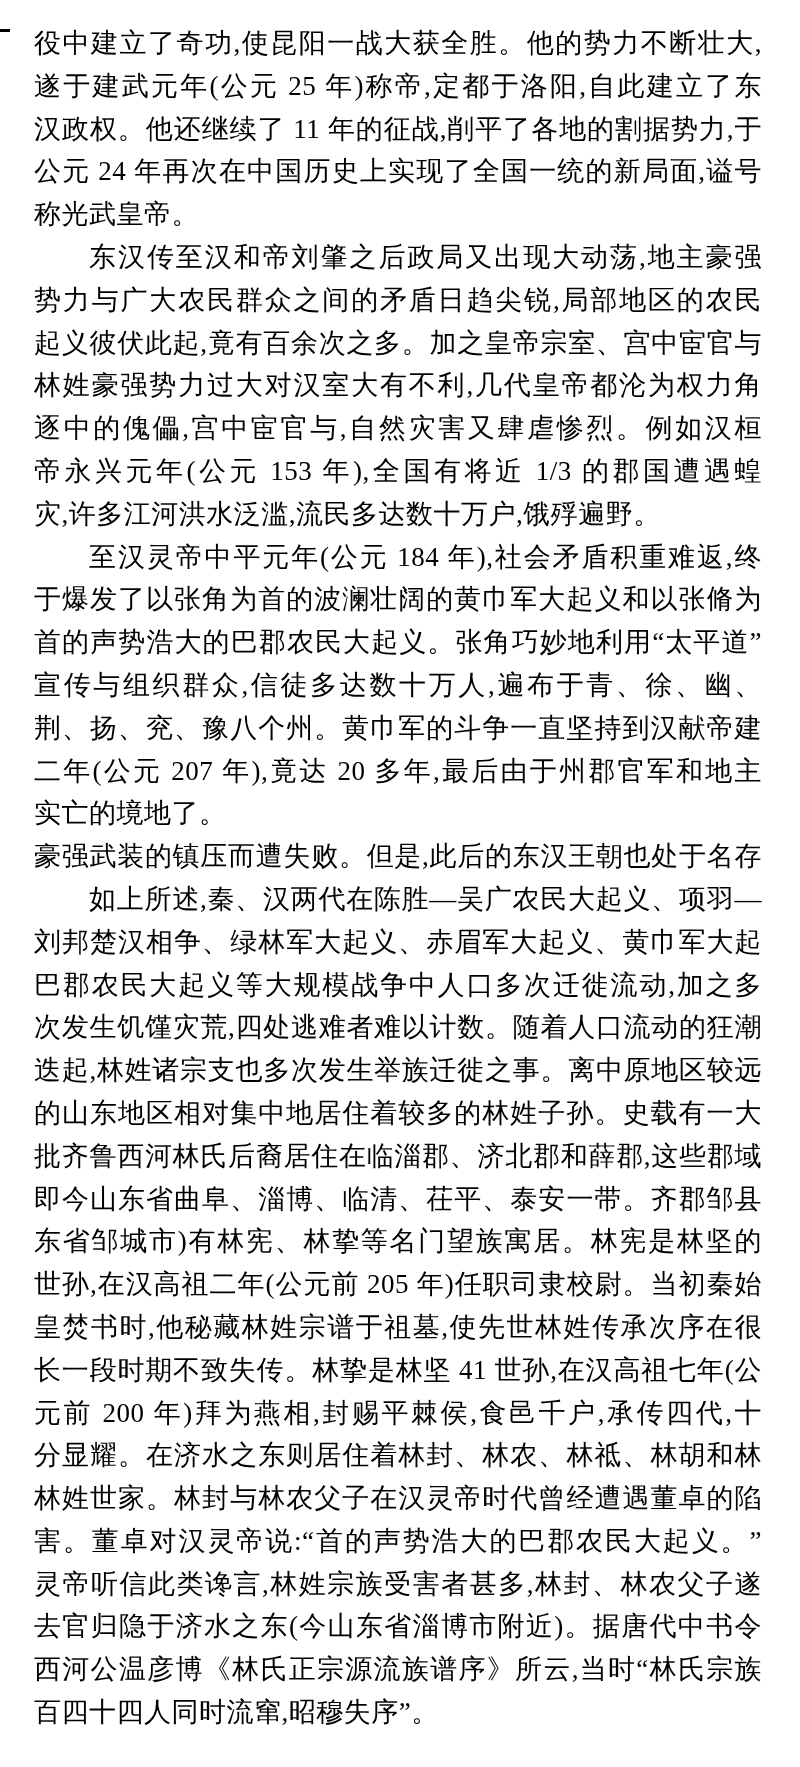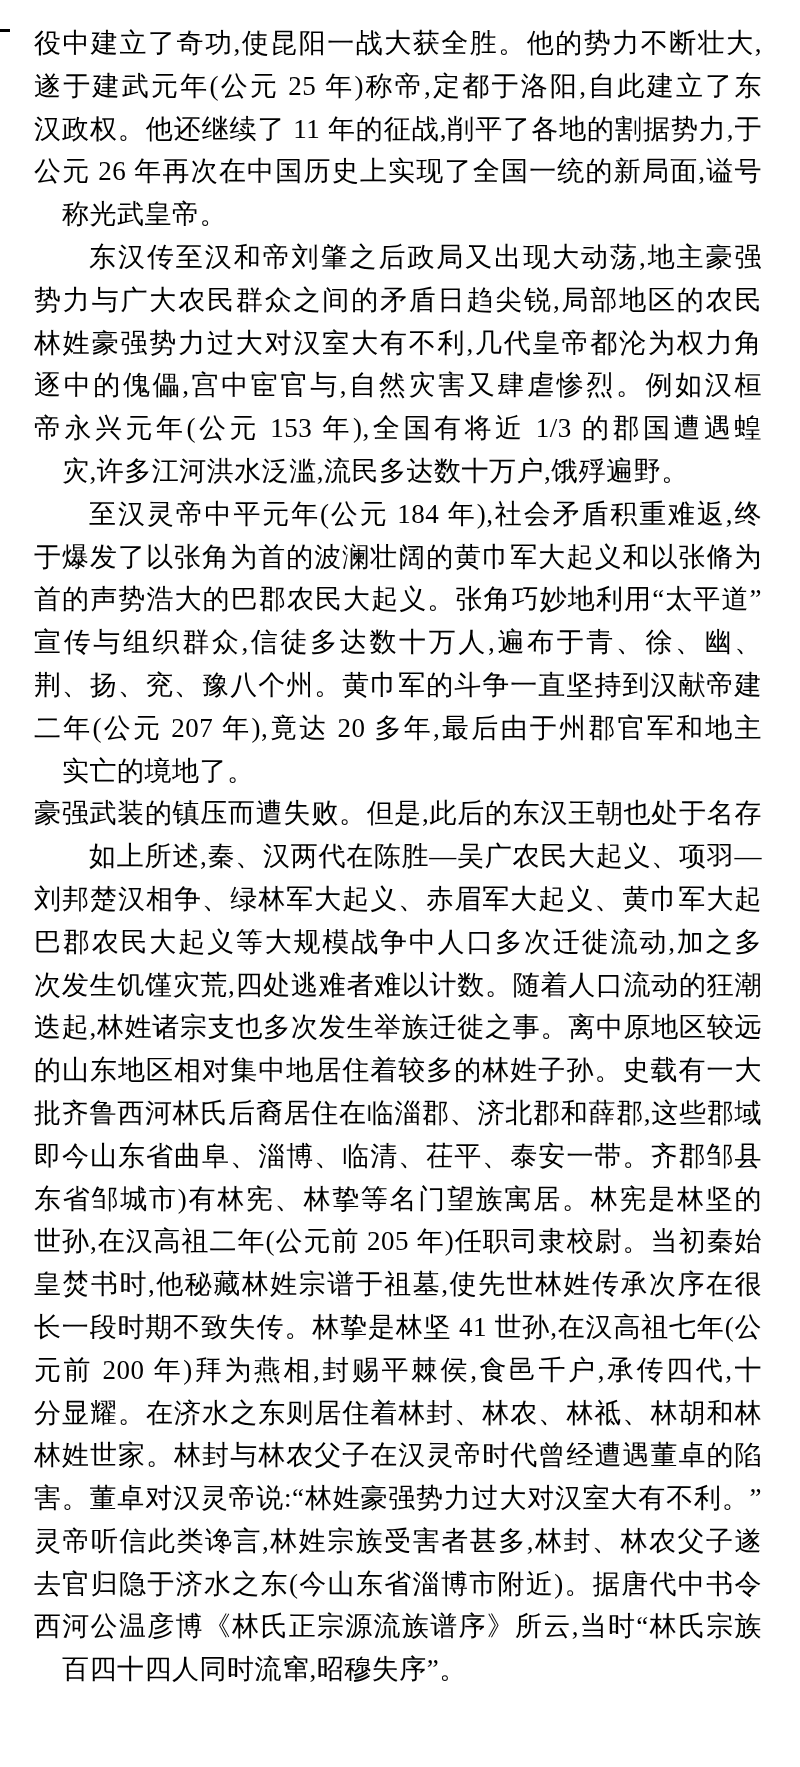--- a/index.html
+++ b/index.html
@@ -36,39 +36,39 @@
     overflow: hidden;
     white-space: normal;
     text-align: justify;
     text-align-last: justify;
     text-justify: inter-character;
     letter-spacing: 0.5px;
     color: #000000;
   }
   .line.last {
     text-align-last: left;
-    margin-left: 28px;
   }
   .line.indent {
     text-indent: 55px;
   }
 </style>
 </head>
 <body>
 
 <div class="page">
   <div class="scan-mark"></div>
   <div class="text-block" id="text-block">
       <div class="line">役中建立了奇功,使昆阳一战大获全胜。他的势力不断壮大,</div>
       <div class="line">遂于建武元年(公元 25 年)称帝,定都于洛阳,自此建立了东</div>
       <div class="line">汉政权。他还继续了 11 年的征战,削平了各地的割据势力,于</div>
-      <div class="line">公元 26 年再次在中国历史上实现了全国一统的新局面,谥号</div>
+      <div class="line">公元 24 年再次在中国历史上实现了全国一统的新局面,谥号</div>
       <div class="line last">称光武皇帝。</div>
       <div class="line indent">东汉传至汉和帝刘肇之后政局又出现大动荡,地主豪强</div>
       <div class="line">势力与广大农民群众之间的矛盾日趋尖锐,局部地区的农民</div>
+      <div class="line">起义彼伏此起,竟有百余次之多。加之皇帝宗室、宫中宦官与</div>
       <div class="line">林姓豪强势力过大对汉室大有不利,几代皇帝都沦为权力角</div>
       <div class="line">逐中的傀儡,宫中宦官与,自然灾害又肆虐惨烈。例如汉桓</div>
       <div class="line">帝永兴元年(公元 153 年),全国有将近 1/3 的郡国遭遇蝗</div>
       <div class="line last">灾,许多江河洪水泛滥,流民多达数十万户,饿殍遍野。</div>
       <div class="line indent">至汉灵帝中平元年(公元 184 年),社会矛盾积重难返,终</div>
       <div class="line">于爆发了以张角为首的波澜壮阔的黄巾军大起义和以张脩为</div>
       <div class="line">首的声势浩大的巴郡农民大起义。张角巧妙地利用“太平道”</div>
       <div class="line">宣传与组织群众,信徒多达数十万人,遍布于青、徐、幽、冀、</div>
       <div class="line">荆、扬、兖、豫八个州。黄巾军的斗争一直坚持到汉献帝建安十</div>
       <div class="line">二年(公元 207 年),竟达 20 多年,最后由于州郡官军和地主</div>
@@ -82,19 +82,19 @@
       <div class="line">的山东地区相对集中地居住着较多的林姓子孙。史载有一大</div>
       <div class="line">批齐鲁西河林氏后裔居住在临淄郡、济北郡和薛郡,这些郡域</div>
       <div class="line">即今山东省曲阜、淄博、临清、茌平、泰安一带。齐郡邹县(今山</div>
       <div class="line">东省邹城市)有林宪、林挚等名门望族寓居。林宪是林坚的 37</div>
       <div class="line">世孙,在汉高祖二年(公元前 205 年)任职司隶校尉。当初秦始</div>
       <div class="line">皇焚书时,他秘藏林姓宗谱于祖墓,使先世林姓传承次序在很</div>
       <div class="line">长一段时期不致失传。林挚是林坚 41 世孙,在汉高祖七年(公</div>
       <div class="line">元前 200 年)拜为燕相,封赐平棘侯,食邑千户,承传四代,十</div>
       <div class="line">分显耀。在济水之东则居住着林封、林农、林祗、林胡和林谭等</div>
       <div class="line">林姓世家。林封与林农父子在汉灵帝时代曾经遭遇董卓的陷</div>
-      <div class="line">害。董卓对汉灵帝说:“林姓豪强势力过大对汉室大有不利。”</div>
+      <div class="line">害。董卓对汉灵帝说:“首的声势浩大的巴郡农民大起义。”</div>
       <div class="line">灵帝听信此类谗言,林姓宗族受害者甚多,林封、林农父子遂</div>
       <div class="line">去官归隐于济水之东(今山东省淄博市附近)。据唐代中书令</div>
       <div class="line">西河公温彦博《林氏正宗源流族谱序》所云,当时“林氏宗族七</div>
       <div class="line last">百四十四人同时流窜,昭穆失序”。</div>
     </div>
 </div>
 
 </body></html>

